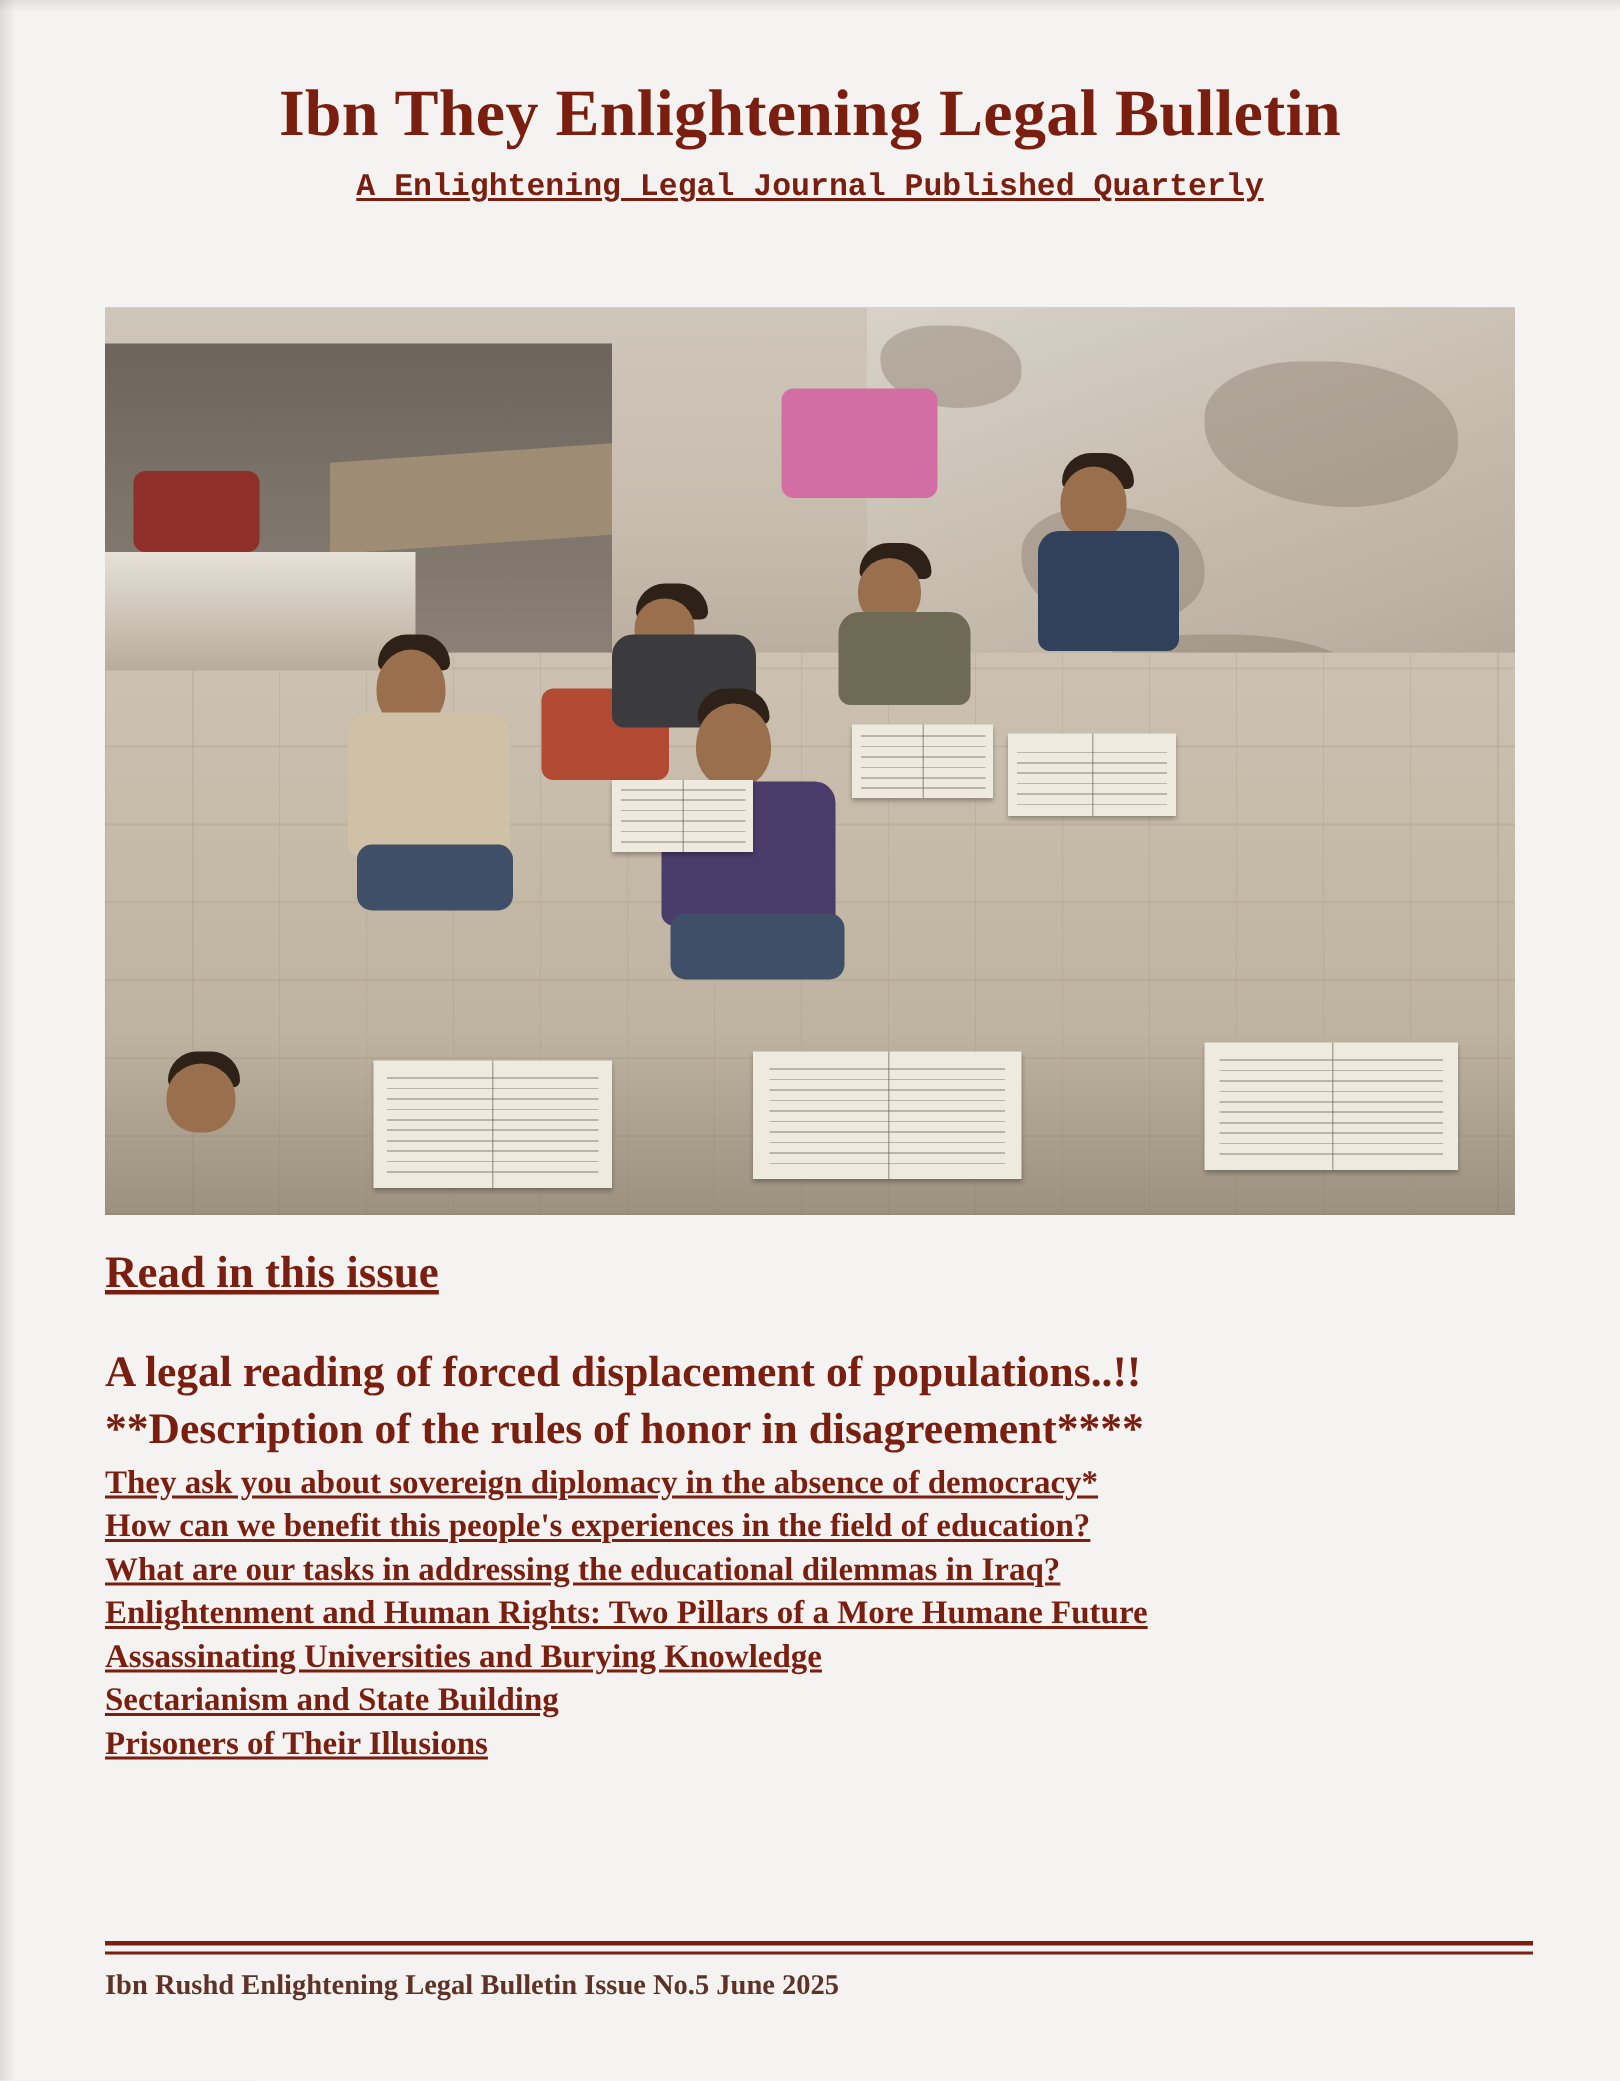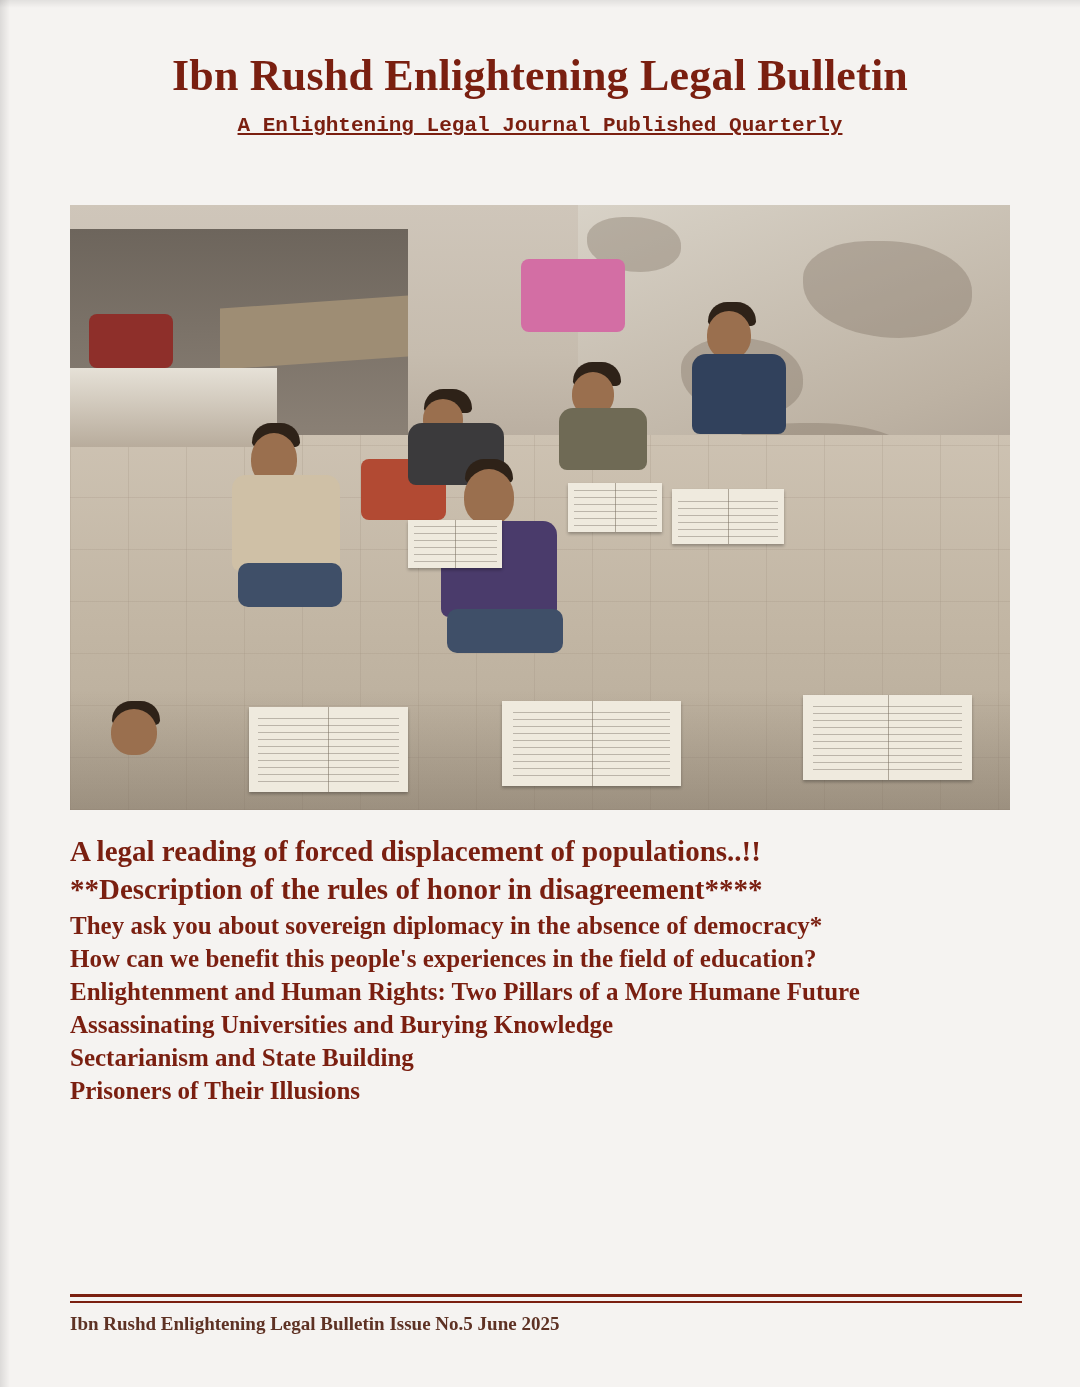--- a/index.html
+++ b/index.html
@@ -169,21 +169,21 @@
     padding: 0;
   }
   .toc li {
     color: #7a1f10;
     font-family: "Liberation Serif", serif;
     font-weight: bold;
     line-height: 1.32;
     white-space: nowrap;
   }
   .toc li.lvl-1 { font-size: 29px; }
-  .toc li.lvl-3 { font-size: 25px; }
+  .toc li.lvl-3 { font-size: 22px; text-decoration: underline; }
   .footer-rules {
     position: absolute;
     left: 70px;
     right: 58px;
     bottom: 52px;
   }
   .rule {
     height: 3px;
     background: #7a1f10;
   }
@@ -211,21 +211,21 @@
 </style>
 </head>
 <body>
 
 <div class="page">
   <div class="page-inner">
     <div class="edge-shadow-left"></div>
     <div class="edge-shadow-top"></div>
 
     <div class="masthead">
-      <h1 class="masthead-title">Ibn Rushd Enlightening Legal Bulletin</h1>
+      <h1 class="masthead-title">Ibn They Enlightening Legal Bulletin</h1>
       <div class="masthead-sub">A Enlightening Legal Journal Published Quarterly</div>
     </div>
 
     <div class="cover-photo">
       <div class="ph-wall"></div>
       <div class="ph-wall-right"></div>
       <div class="ph-wall-patch" style="right:4%; top:6%; width:18%; height:16%;"></div>
       <div class="ph-wall-patch" style="right:22%; top:22%; width:13%; height:13%;"></div>
       <div class="ph-wall-patch" style="right:10%; top:36%; width:20%; height:12%;"></div>
       <div class="ph-wall-patch" style="right:35%; top:2%; width:10%; height:9%;"></div>
@@ -292,25 +292,27 @@
         </div>
       <div class="book" style="left:36%; top:52%; width:10%; height:8%;">
           <div class="lines"></div>
         </div>
       <div class="book" style="left:53%; top:46%; width:10%; height:8%;">
           <div class="lines"></div>
         </div>
     </div>
 
     <div class="contents">
+      <div class="contents-heading">Read in this issue</div>
       <ul class="toc">
         <li class="lvl-1">A legal reading of forced displacement of populations..!!</li>
         <li class="lvl-1">**Description of the rules of honor in disagreement****</li>
         <li class="lvl-3">They ask you about sovereign diplomacy in the absence of democracy*</li>
         <li class="lvl-3">How can we benefit this people's experiences in the field of education?</li>
+        <li class="lvl-3">What are our tasks in addressing the educational dilemmas in Iraq?</li>
         <li class="lvl-3">Enlightenment and Human Rights: Two Pillars of a More Humane Future</li>
         <li class="lvl-3">Assassinating Universities and Burying Knowledge</li>
         <li class="lvl-3">Sectarianism and State Building</li>
         <li class="lvl-3">Prisoners of Their Illusions</li>
       </ul>
     </div>
 
     <div class="footer-rules">
       <div class="rule"></div>
       <div class="rule thin"></div>

